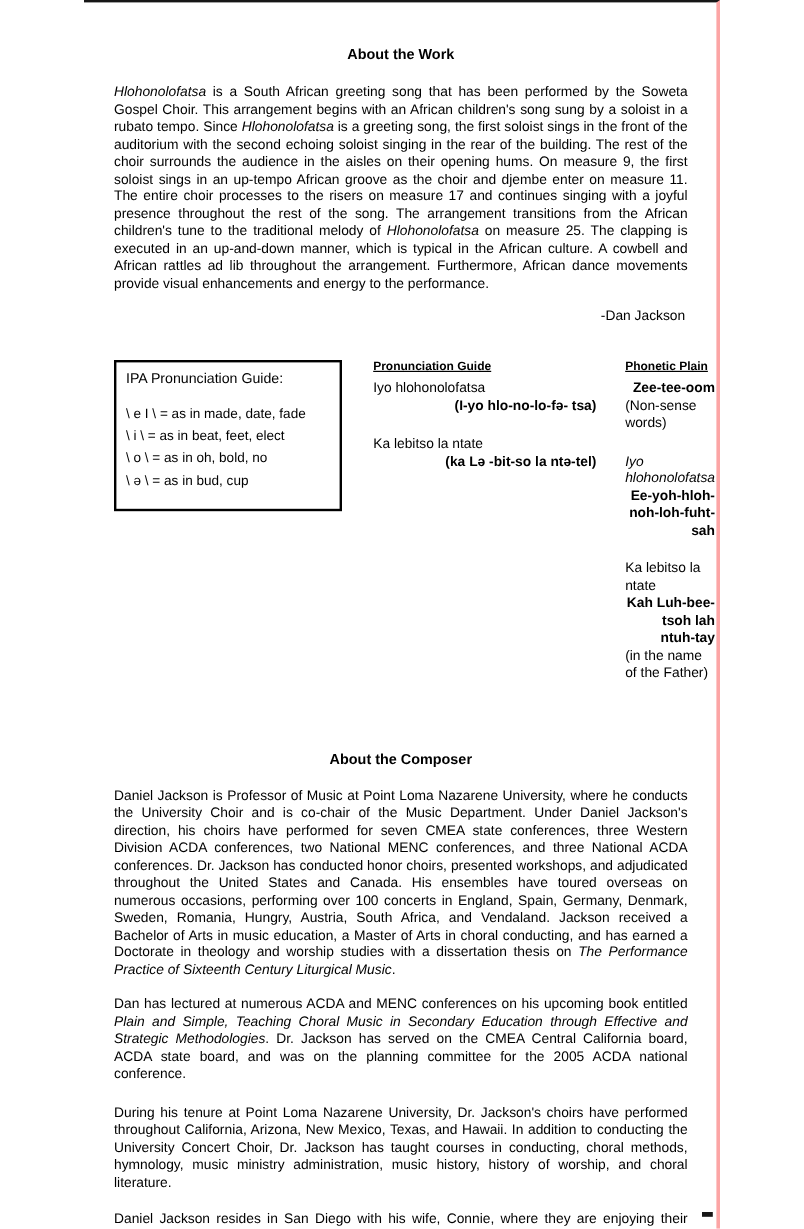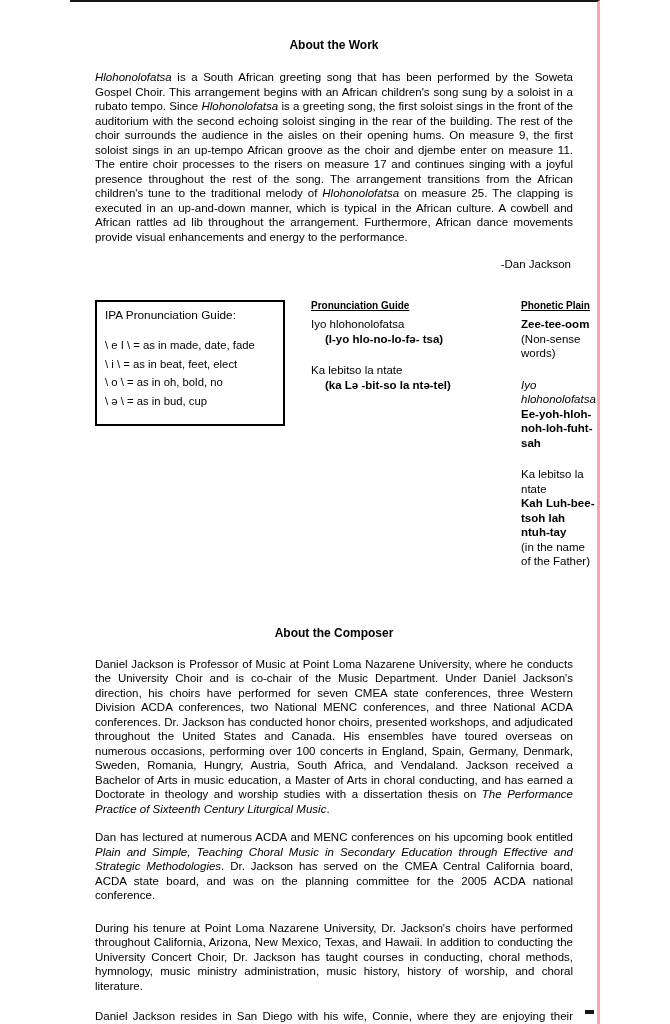--- a/index.html
+++ b/index.html
@@ -77,21 +77,21 @@
   .col-pron { width: 186px; margin-left: 26px; }
   .col-phon { margin-left: 24px; flex: 1 1 auto; }
   .col-title {
     font-size: 10px;
     font-weight: bold;
     text-decoration: underline;
     margin-bottom: 6px;
   }
   .entry { margin-bottom: 17px; }
   .entry div { font-size: 11.5px; line-height: 14.5px; }
-  .bold { font-weight: bold; }
+  .bold { font-weight: bold; text-align: right; }
   .italic { font-style: italic; }
   .indent { padding-left: 14px; }
   .composer-title { margin-top: 0; margin-bottom: 17px; }
   .footer {
     margin: 32px 0 0 0;
     font-size: 11.5px;
     text-align: left;
   }
   i { font-style: italic; }
 </style>

